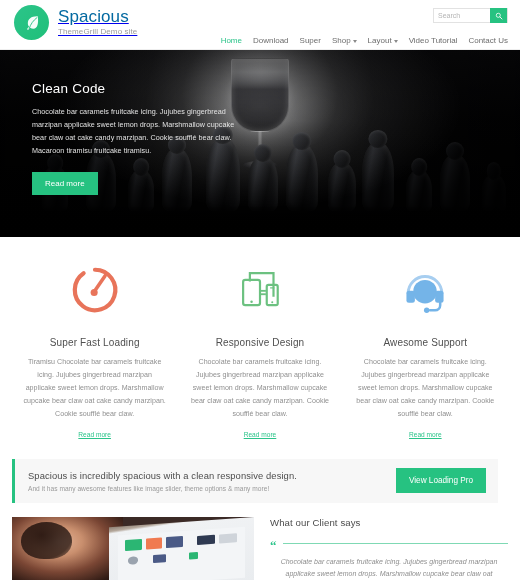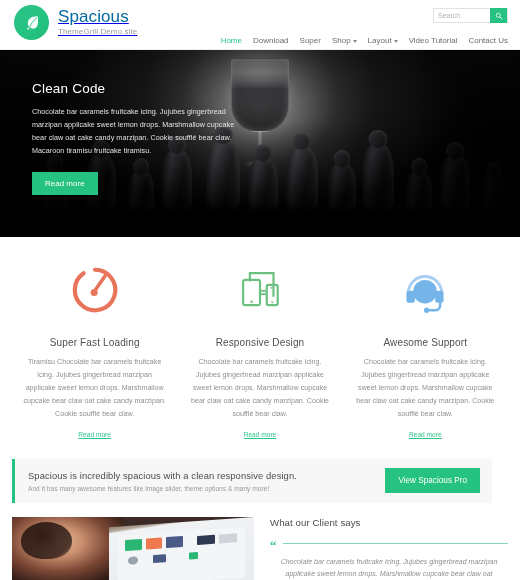--- a/index.html
+++ b/index.html
@@ -178,21 +178,21 @@
   .feature-text {
     font-size: 7.1px; line-height: 1.85; color: #8f8f8f;
     margin-top: 8px; letter-spacing: .02px;
   }
   .feature-more {
     display: inline-block; margin-top: 9px;
     font-size: 6.6px; color: #2bc48a; text-decoration: underline;
   }
 
   
-  .cta-wrap { padding: 10px 28px 0 12px; }
+  .cta-wrap { padding: 10px 22px 0 12px; }
   .cta {
     position: relative;
     background: #f7f7f7;
     border-left: 3px solid #26c281;
     height: 44px;
     display: flex; align-items: center; justify-content: space-between;
     padding: 0 12px 0 13px;
   }
   .cta-head { font-size: 9.4px; color: #4d4d4d; letter-spacing: .1px; }
   .cta-sub { font-size: 6.6px; color: #9a9a9a; margin-top: 4px; letter-spacing: .02px; }
@@ -396,21 +396,21 @@
       <a class="feature-more" href="#">Read more</a>
     </div>
   </div>
 
   <div class="cta-wrap">
     <div class="cta">
       <div>
         <div class="cta-head">Spacious is incredibly spacious with a clean responsive design.</div>
         <div class="cta-sub">And it has many awesome features like image slider, theme options &amp; many more!</div>
       </div>
-      <a class="cta-btn" href="#">View Spacious Pro</a>
+      <a class="cta-btn" href="#">View Loading Pro</a>
     </div>
   </div>
 
   <div class="bottom">
 
     <div class="col-left">
       <div class="thumb">
         <div class="person"></div>
         <div class="laptop">
           <div class="screen">

